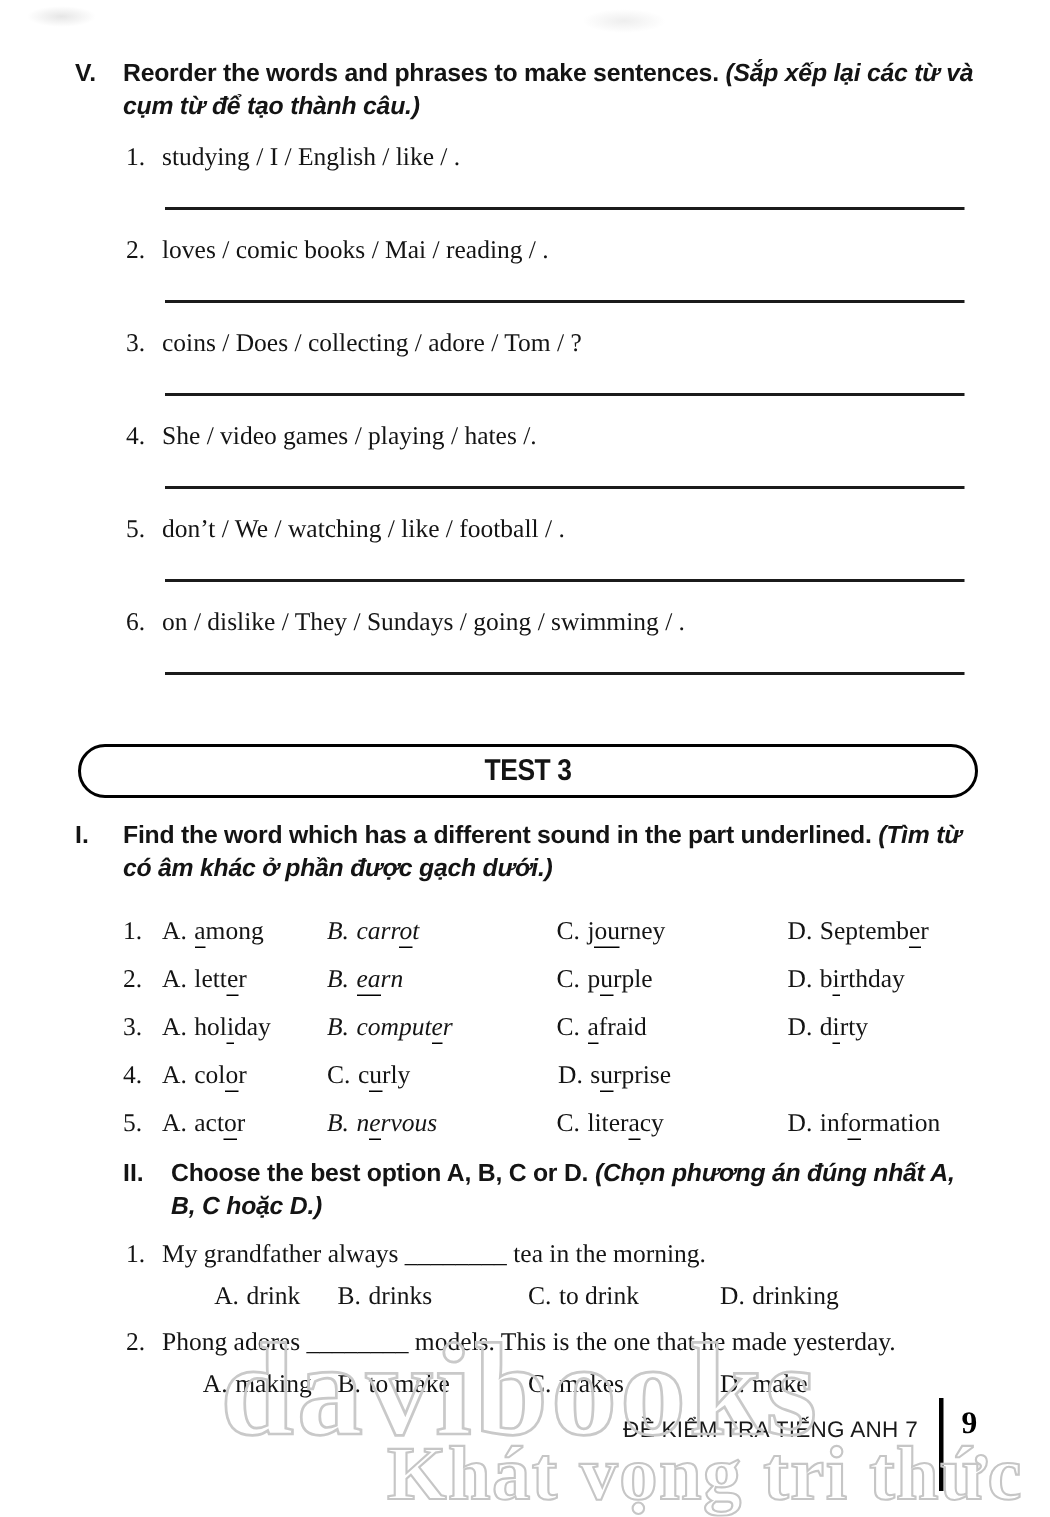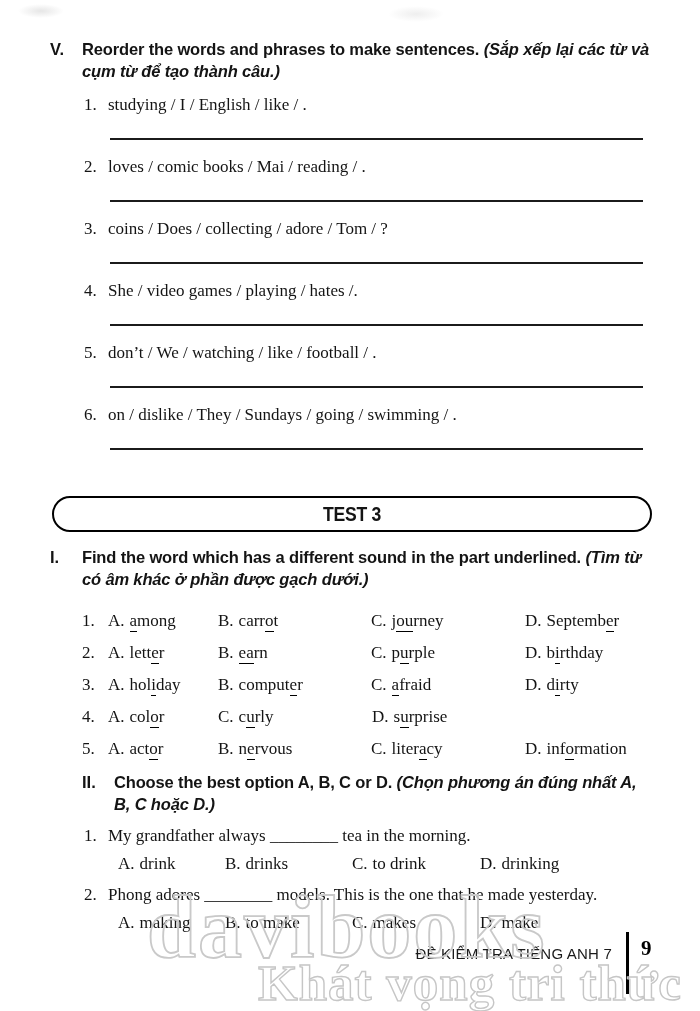--- a/index.html
+++ b/index.html
@@ -38,29 +38,29 @@
     transform:scaleX(0.88); letter-spacing:-0.3px;
   }
 
   .sec-i-head { margin-top:14px; }
   .sec-ii-head { margin-top:12px;margin-left:32px; }
 
   
   #sound-rows { margin-top:9px; }
   .snd-row { display:flex; margin-top:11px; font-size:17px; line-height:21px; }
   .snd-cell-num { width:26px; flex-shrink:0; }
-  .snd-a { width:110px; } .snd-b { width:153px; } .snd-c { width:154px; } .snd-d { flex:1; }
+  .snd-a { width:110px; } .snd-b { width:153px;font-style:italic; } .snd-c { width:154px; } .snd-d { flex:1; }
   .opt-label { margin-right:5px; }
   .ul { border-bottom:1.6px solid #000; padding-bottom:0.5px; }
 
   
   .mcq-item { position:relative; padding-left:26px; margin-top:10px; font-size:17px; line-height:21px; }
   .mcq-item .it-num { position:absolute; left:2px; }
   .mcq-opts { display:flex; padding-left:36px; margin-top:7px; font-size:17px; line-height:21px; }
-  .mcq-col-a { width:107px; } .mcq-col-b { width:127px; } .mcq-col-c { width:128px; } .mcq-col-d { flex:1; }
+  .mcq-col-a { width:107px;text-align:center; } .mcq-col-b { width:127px; } .mcq-col-c { width:128px; } .mcq-col-d { flex:1; }
 
   
   .wm-main {
     position:absolute; left:147px; top:884px; z-index:5; pointer-events:none;
     font-family:"Liberation Serif",serif; font-weight:bold; font-size:88px; line-height:1;
     color:transparent; -webkit-text-stroke:1.8px #c9c9c9; letter-spacing:2px;
   }
   .wm-tag {
     position:absolute; left:258px; top:958px; z-index:5; pointer-events:none;
     font-family:"Liberation Serif",serif; font-weight:bold; font-size:51px; line-height:1;

